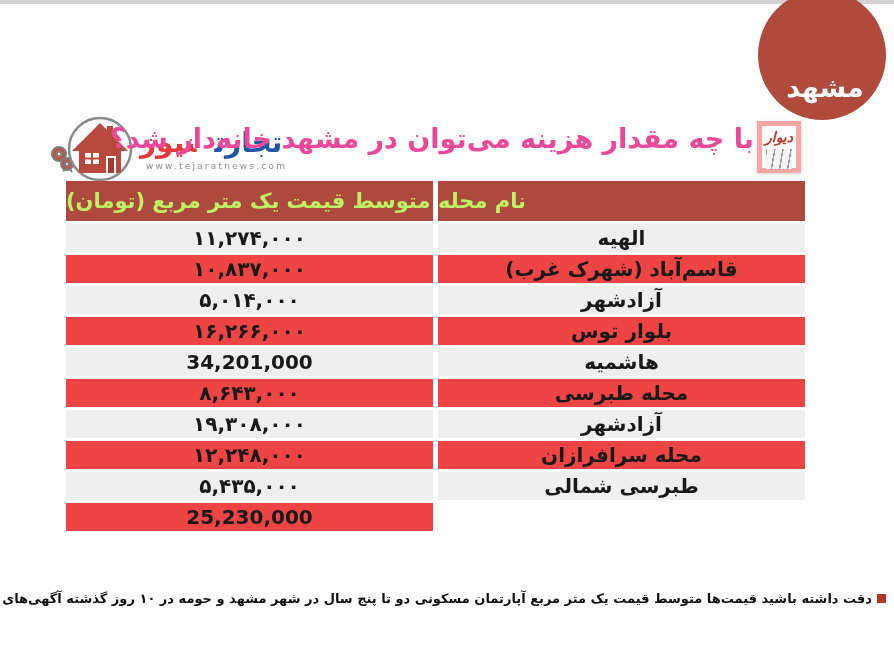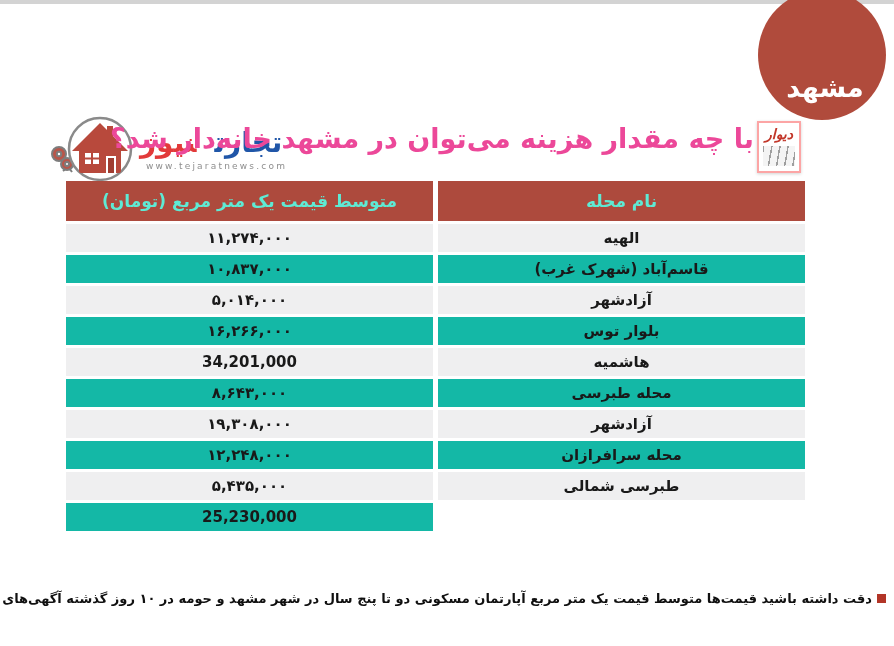--- a/index.html
+++ b/index.html
@@ -20,48 +20,48 @@
   
   .logo-icon{position:absolute;left:46px;top:112px;z-index:2;}
   .wordmark{position:absolute;left:140px;top:127px;direction:rtl;font-weight:bold;font-size:28px;line-height:32px;z-index:2;}
   .wordmark .w-blue{color:#2056a8;padding-left:18px;}
   .wordmark .w-red{color:#e23a3a;}
   .logo-url{position:absolute;left:146px;top:161px;font-size:9px;letter-spacing:2.2px;color:#8e8e8e;z-index:2;}
 
   
   .divar{
     position:absolute;left:757px;top:121px;width:44px;height:52px;background:#ffffff;
-    border:2px solid #fca5a5;box-shadow:0 1px 3px rgba(0,0,0,.18);z-index:2;box-sizing:border-box;
+    border:5px solid #fca5a5;box-shadow:0 1px 3px rgba(0,0,0,.18);z-index:2;box-sizing:border-box;
   }
   .divar .word{color:#c2372a;font-weight:bold;font-style:italic;font-size:14px;text-align:center;margin-top:3px;direction:rtl;}
   .divar .hatch{
     margin:4px 4px 0 4px;height:20px;
     background:repeating-linear-gradient(100deg,#9e9e9e 0px,#9e9e9e 1.5px,#f4f4f4 1.5px,#f4f4f4 8px);
   }
 
   
   .main-title{
     position:absolute;top:123px;right:140px;direction:rtl;
     font-size:27px;font-weight:bold;color:#ec4899;white-space:nowrap;z-index:2;
   }
 
   
   .price-table{position:absolute;left:66px;top:181px;width:739px;z-index:2;}
   .thead,.trow{display:grid;grid-template-columns:367px 5px 367px;}
   .thead .cell{
-    background:#ad4a3d;color:#5eead4;height:40px;line-height:40px;
-    font-size:17px;font-weight:bold;text-align:center;direction:rtl;
+    background:#ad4a3d;color:#bef264;height:40px;line-height:40px;
+    font-size:21px;font-weight:bold;text-align:left;direction:rtl;
   }
   .trow{margin-top:3px;}
   .trow .cell{
     height:28px;line-height:28px;text-align:center;
-    font-size:15px;font-weight:bold;color:#191919;direction:rtl;
+    font-size:20px;font-weight:bold;color:#191919;direction:rtl;
   }
   .trow.odd .cell{background:#efeff0;}
-  .trow.even .cell{background:#14b8a6;}
+  .trow.even .cell{background:#ef4444;}
 
   
   .note{
     position:absolute;top:591px;right:8px;direction:rtl;
     font-size:13px;font-weight:bold;color:#101010;white-space:nowrap;z-index:2;
   }
   .note .sq{display:inline-block;width:9px;height:9px;background:#b23527;margin-left:5px;}
 </style>
 </head>
 <body>

